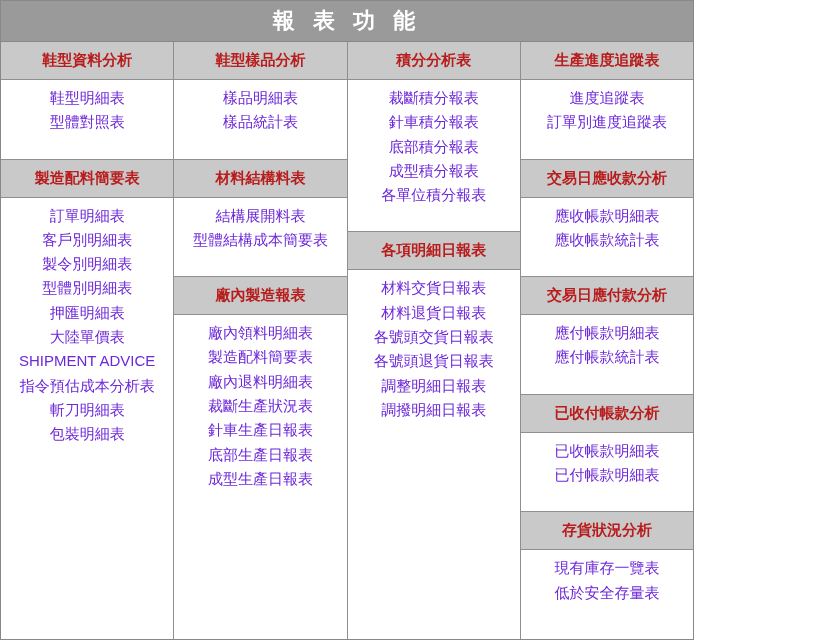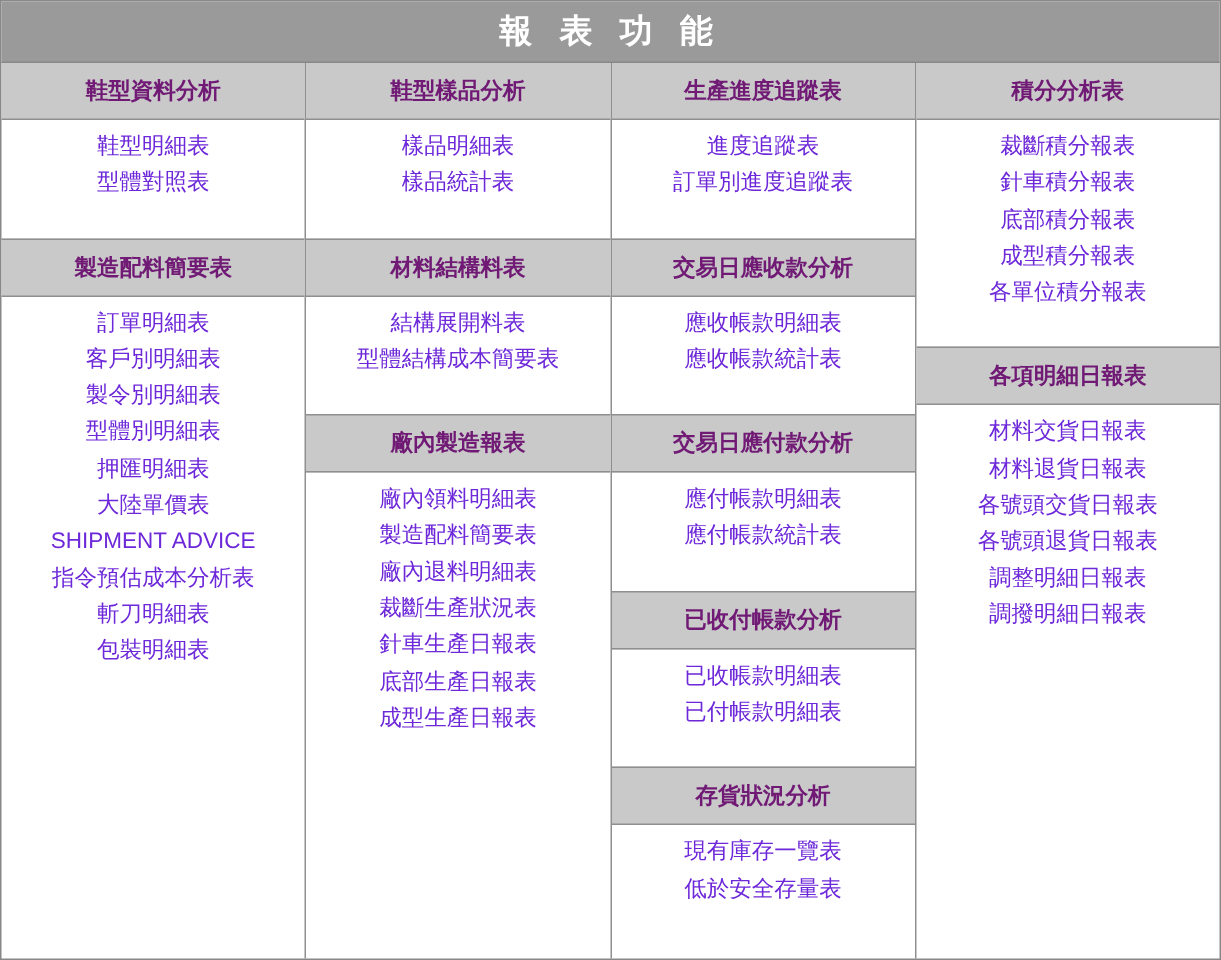--- a/index.html
+++ b/index.html
@@ -8,21 +8,21 @@
     background: #ffffff;
   }
   body {
     width: 814px;
     height: 640px;
     font-family: "Liberation Sans", sans-serif;
     color: #333333;
     overflow: hidden;
   }
   .app {
-    width: 814px;
+    width: 694px;
     height: 640px;
     box-sizing: border-box;
     border: 1px solid #888888;
     display: flex;
     flex-direction: column;
     background: #ffffff;
   }
   .titlebar {
     height: 40px;
     flex: 0 0 40px;
@@ -51,21 +51,21 @@
   }
   .col:last-child {
     border-right: none;
   }
   .group {
     display: flex;
     flex-direction: column;
   }
   .group-header {
     background: #c9c9c9;
-    color: #701a75;
+    color: #b91c1c;
     font-size: 15px;
     font-weight: bold;
     text-align: center;
     padding: 9px 2px 9px 2px;
     border-top: 1px solid #8f8f8f;
     border-bottom: 1px solid #8f8f8f;
   }
   .group:first-child > .group-header {
     border-top: none;
   }
@@ -148,62 +148,20 @@
             <div class="item">裁斷生產狀況表</div>
             <div class="item">針車生產日報表</div>
             <div class="item">底部生產日報表</div>
             <div class="item">成型生產日報表</div>
           </div>
         </div>
         <div class="spacer"></div>
       </div>
       <div class="col">
         <div class="group">
-          <div class="group-header">生產進度追蹤表</div>
-          <div class="items">
-            <div class="item">進度追蹤表</div>
-            <div class="item">訂單別進度追蹤表</div>
-          </div>
-        </div>
-        <div class="gap"></div>
-        <div class="group">
-          <div class="group-header">交易日應收款分析</div>
-          <div class="items">
-            <div class="item">應收帳款明細表</div>
-            <div class="item">應收帳款統計表</div>
-          </div>
-        </div>
-        <div class="gap"></div>
-        <div class="group">
-          <div class="group-header">交易日應付款分析</div>
-          <div class="items">
-            <div class="item">應付帳款明細表</div>
-            <div class="item">應付帳款統計表</div>
-          </div>
-        </div>
-        <div class="gap"></div>
-        <div class="group">
-          <div class="group-header">已收付帳款分析</div>
-          <div class="items">
-            <div class="item">已收帳款明細表</div>
-            <div class="item">已付帳款明細表</div>
-          </div>
-        </div>
-        <div class="gap"></div>
-        <div class="group">
-          <div class="group-header">存貨狀況分析</div>
-          <div class="items">
-            <div class="item">現有庫存一覽表</div>
-            <div class="item">低於安全存量表</div>
-          </div>
-        </div>
-        <div class="spacer"></div>
-      </div>
-      <div class="col">
-        <div class="group">
           <div class="group-header">積分分析表</div>
           <div class="items">
             <div class="item">裁斷積分報表</div>
             <div class="item">針車積分報表</div>
             <div class="item">底部積分報表</div>
             <div class="item">成型積分報表</div>
             <div class="item">各單位積分報表</div>
           </div>
         </div>
         <div class="gap"></div>
@@ -213,14 +171,56 @@
             <div class="item">材料交貨日報表</div>
             <div class="item">材料退貨日報表</div>
             <div class="item">各號頭交貨日報表</div>
             <div class="item">各號頭退貨日報表</div>
             <div class="item">調整明細日報表</div>
             <div class="item">調撥明細日報表</div>
           </div>
         </div>
         <div class="spacer"></div>
       </div>
+      <div class="col">
+        <div class="group">
+          <div class="group-header">生產進度追蹤表</div>
+          <div class="items">
+            <div class="item">進度追蹤表</div>
+            <div class="item">訂單別進度追蹤表</div>
+          </div>
+        </div>
+        <div class="gap"></div>
+        <div class="group">
+          <div class="group-header">交易日應收款分析</div>
+          <div class="items">
+            <div class="item">應收帳款明細表</div>
+            <div class="item">應收帳款統計表</div>
+          </div>
+        </div>
+        <div class="gap"></div>
+        <div class="group">
+          <div class="group-header">交易日應付款分析</div>
+          <div class="items">
+            <div class="item">應付帳款明細表</div>
+            <div class="item">應付帳款統計表</div>
+          </div>
+        </div>
+        <div class="gap"></div>
+        <div class="group">
+          <div class="group-header">已收付帳款分析</div>
+          <div class="items">
+            <div class="item">已收帳款明細表</div>
+            <div class="item">已付帳款明細表</div>
+          </div>
+        </div>
+        <div class="gap"></div>
+        <div class="group">
+          <div class="group-header">存貨狀況分析</div>
+          <div class="items">
+            <div class="item">現有庫存一覽表</div>
+            <div class="item">低於安全存量表</div>
+          </div>
+        </div>
+        <div class="spacer"></div>
+      </div>
     </div>
 </div>
 
 </body></html>

